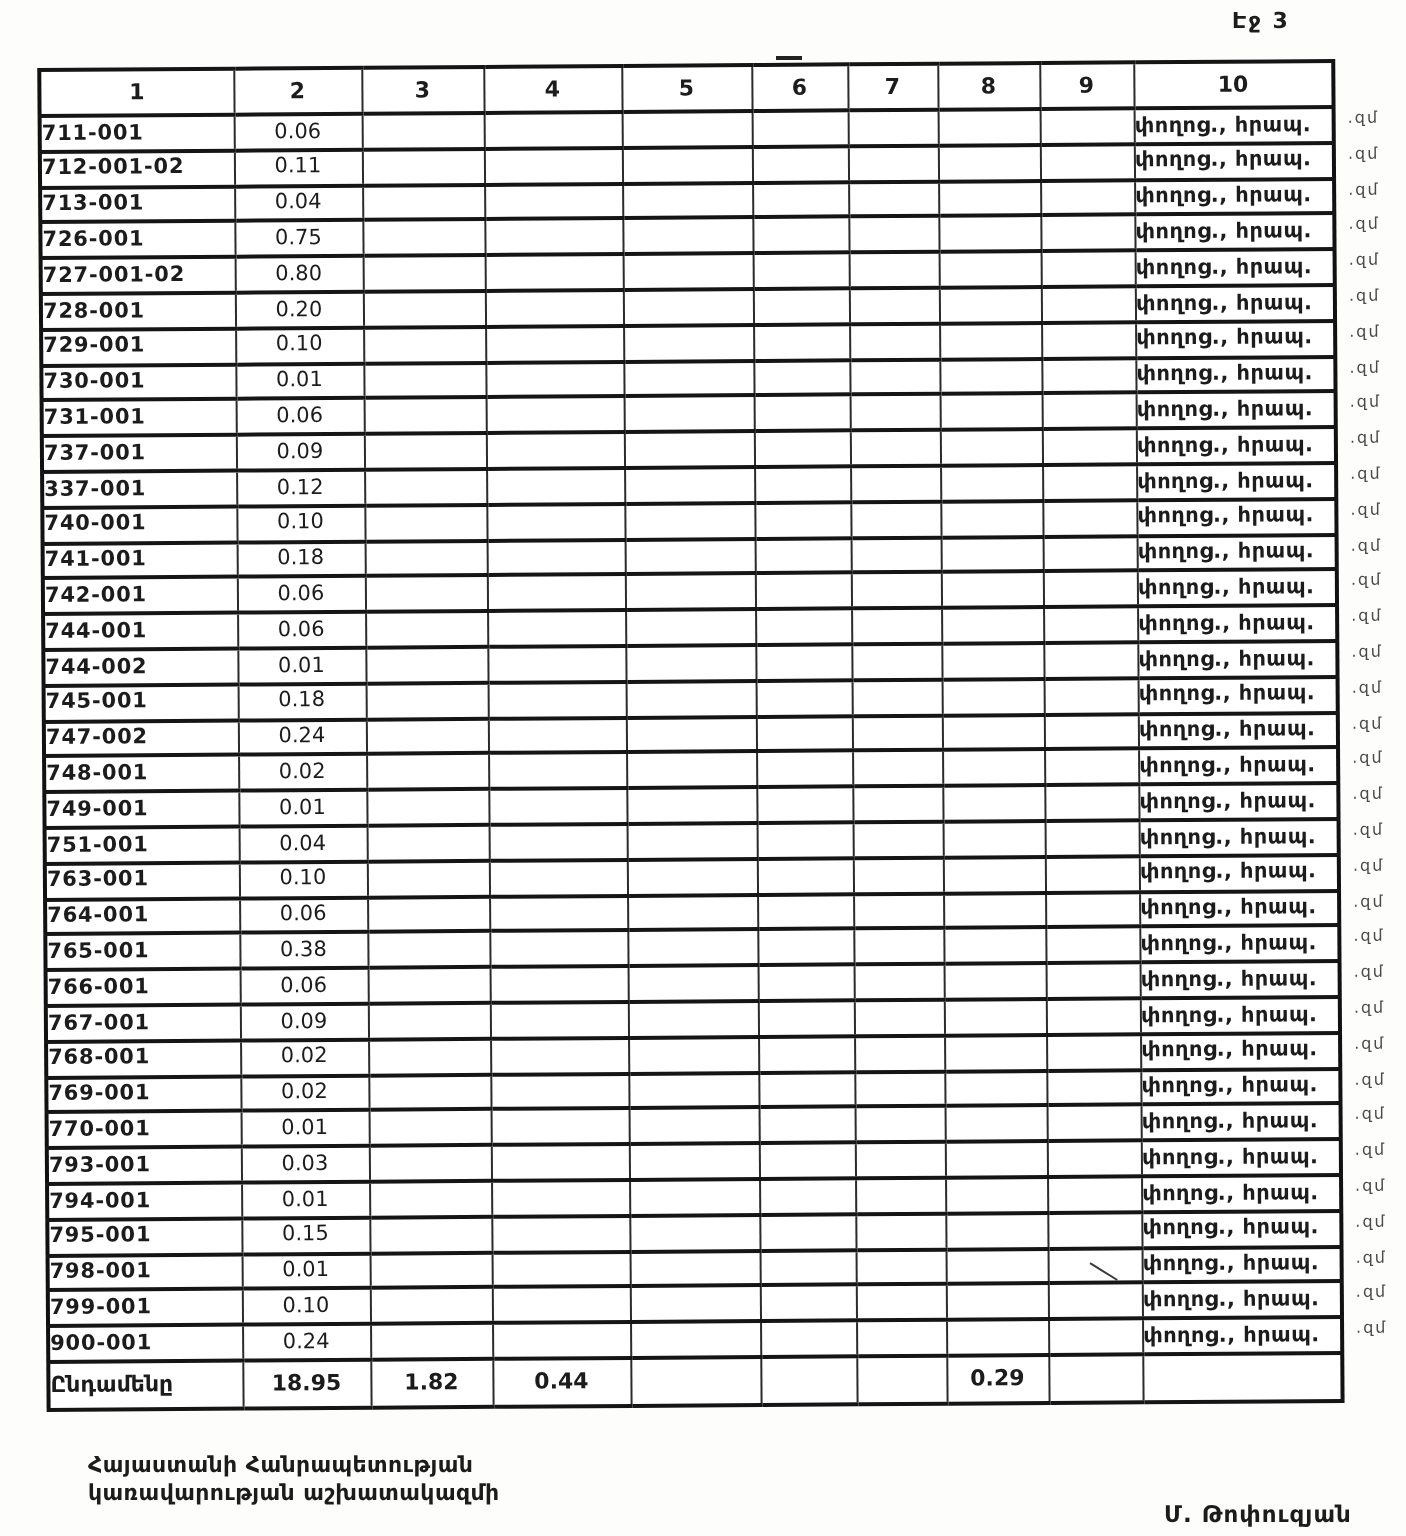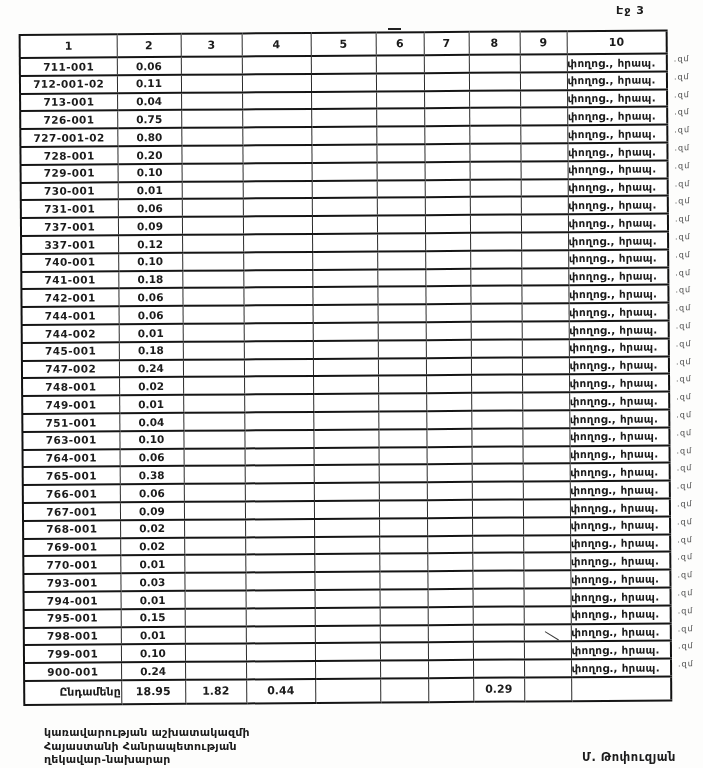--- a/index.html
+++ b/index.html
@@ -23,26 +23,26 @@
   }
   table.grid td,table.grid th{
     border-left:1px solid #2b2b2b;border-right:1px solid #2b2b2b;
     border-top:2px solid #151515;border-bottom:2px solid #151515;
     padding:0;overflow:hidden;white-space:nowrap;
     font-size:10.5px;line-height:1;vertical-align:middle;
   }
   table.grid{border:2px solid #111;}
   tr.hdr th{height:21px;font-size:11px;font-weight:bold;text-align:center;}
   tr.data-row{height:17.8px;}
-  td.code{text-align:center;padding-left:3px;font-weight:bold;letter-spacing:0.4px;margin-top:32px;}
-  td.val{text-align:center;font-weight:bold;}
+  td.code{text-align:left;padding-left:3px;font-weight:bold;letter-spacing:0.4px;margin-top:32px;}
+  td.val{text-align:center;font-weight:normal;}
   td.c10{font-size:10px;font-weight:bold;padding-left:4px;letter-spacing:0.2px;}
   tr.total-row{height:24px;}
   tr.total-row td{font-size:11px;font-weight:bold;}
-  td.total-label{text-align:right;font-weight:bold;}
+  td.total-label{text-align:left;font-weight:bold;}
   .marks{position:absolute;left:655px;top:0;width:40px;}
   .margin-mark{
     position:absolute;left:0;width:38px;
     font-size:8px;color:#4a4a4a;letter-spacing:1px;line-height:1;
   }
   .stray-mark{
     position:absolute;left:521px;top:605px;width:16px;height:0;
     border-top:1.5px solid #3a3a3a;transform:rotate(32deg);
   }
   .top-dash{
@@ -564,18 +564,17 @@
       <div class="margin-mark" style="top: 560px;">.զմ</div>
       <div class="margin-mark" style="top: 577.8px;">.զմ</div>
       <div class="margin-mark" style="top: 595.6px;">.զմ</div>
       <div class="margin-mark" style="top: 613.4px;">.զմ</div>
       <div class="margin-mark" style="top: 631.2px;">.զմ</div>
     </div>
   <div class="stray-mark"></div>
 </div>
 
 <div class="footer-block">
+  <div>Հայաստանի Հանրապետության</div>
   <div>կառավարության աշխատակազմի</div>
-  <div>Հայաստանի Հանրապետության</div>
-  <div>ղեկավար-նախարար</div>
 </div>
 
 <div class="signature">Մ. Թոփուզյան</div>
 
 </body></html>

